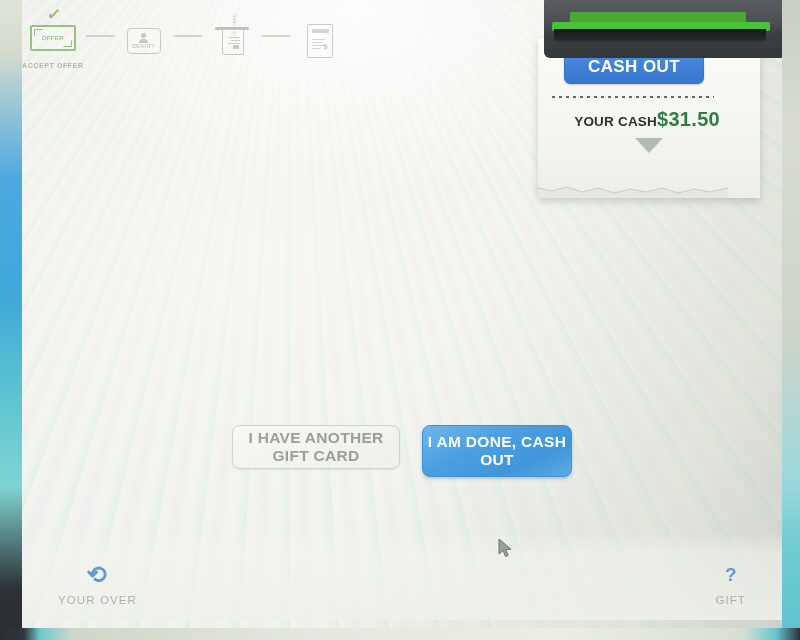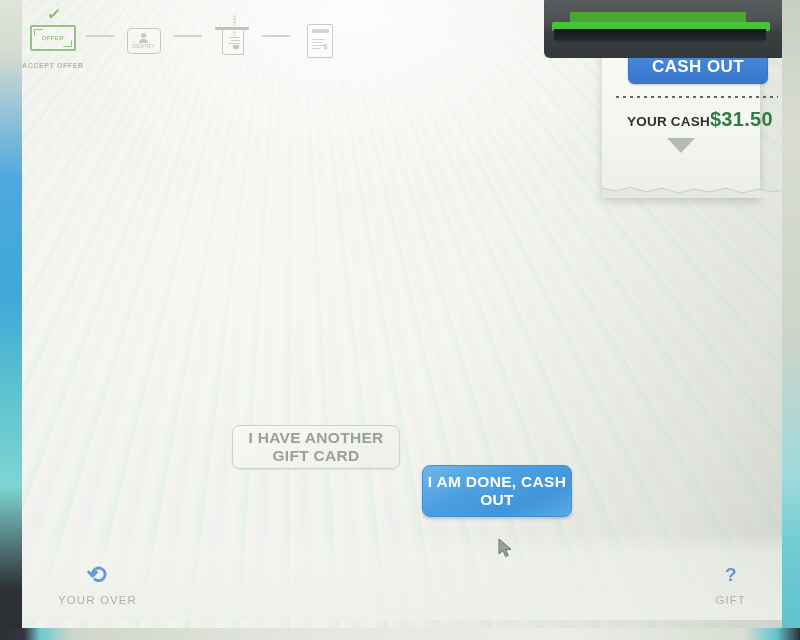--- a/index.html
+++ b/index.html
@@ -143,21 +143,21 @@
     position:absolute; left:8px; top:26px; width:218px; height:9px;
     background:#49c13b; border-radius:2px;
   }
   #dispenser .mouth {
     position:absolute; left:10px; top:33px; width:212px; height:14px;
     background:linear-gradient(180deg,#15171a 0%,#24272a 70%,#3a3d40 100%);
     border-radius:0 0 3px 3px;
   }
 
   #receipt {
-    position:absolute; right:22px; top:38px; width:158px; height:160px;
+    position:absolute; right:22px; top:38px; width:222px; height:160px;
     background:linear-gradient(180deg,#fbfbf7 0%,#f4f6f1 55%,#eceee8 100%);
     box-shadow:0 3px 8px rgba(60,70,60,.22);
     z-index:35;
   }
   #receipt::after {
     content:""; position:absolute; left:0; bottom:-7px; width:190px; height:10px;
     background:
       radial-gradient(circle 7px at 10px 0, transparent 6px, #eceee8 6px) 0 0/20px 10px repeat-x;
     opacity:.0;
   }
@@ -177,21 +177,21 @@
   .cash-out-btn span {
     color:#fff; font-size:17px; font-weight:bold; letter-spacing:.4px;
   }
   .dash-sep {
     position:absolute; left:14px; top:58px; width:162px; height:2px;
     background:repeating-linear-gradient(90deg,#4b4e4a 0 3px, transparent 3px 7px);
     opacity:.85;
   }
   .cash-row {
     position:absolute; left:14px; top:70px; width:168px;
-    display:flex; align-items:baseline; justify-content:center;
+    display:flex; align-items:baseline; justify-content:flex-end;
   }
   .cash-label { font-size:13.5px; font-weight:bold; color:#2d3230; letter-spacing:.2px; }
   .cash-amount { font-size:20px; font-weight:bold; color:#2e7d43; letter-spacing:.3px; }
   .down-tri {
     position:absolute; left:50%; top:100px; transform:translateX(-50%);
     width:0; height:0; border-left:14px solid transparent; border-right:14px solid transparent;
     border-top:15px solid #b6bab4;
   }
 
   
@@ -216,21 +216,20 @@
     border:1px solid #ced3c9;
     color:#9a9e9c; font-size:15.5px; font-weight:bold; letter-spacing:.3px;
     box-shadow:0 1px 2px rgba(140,150,140,.18);
   }
   .btn-primary {
     width:150px; height:52px;
     background:linear-gradient(155deg,#6fb6e8 0%,#4a9fe0 40%,#4195da 72%,#5bacE4 100%);
     border:1px solid #3f90d4;
     color:#ffffff; font-size:15.5px; font-weight:bold; letter-spacing:.3px;
     box-shadow:0 2px 3px rgba(60,110,160,.30);
-    margin-top:40px;
   }
 
   
   #bottombar {
     position:absolute; left:0; bottom:12px; width:760px; height:88px;
     background:linear-gradient(180deg, rgba(245,246,240,.0) 0%, rgba(243,245,238,.55) 25%, rgba(238,241,233,.85) 100%);
     z-index:14;
   }
   .corner-btn {
     position:absolute; bottom:14px; display:flex; flex-direction:column;

